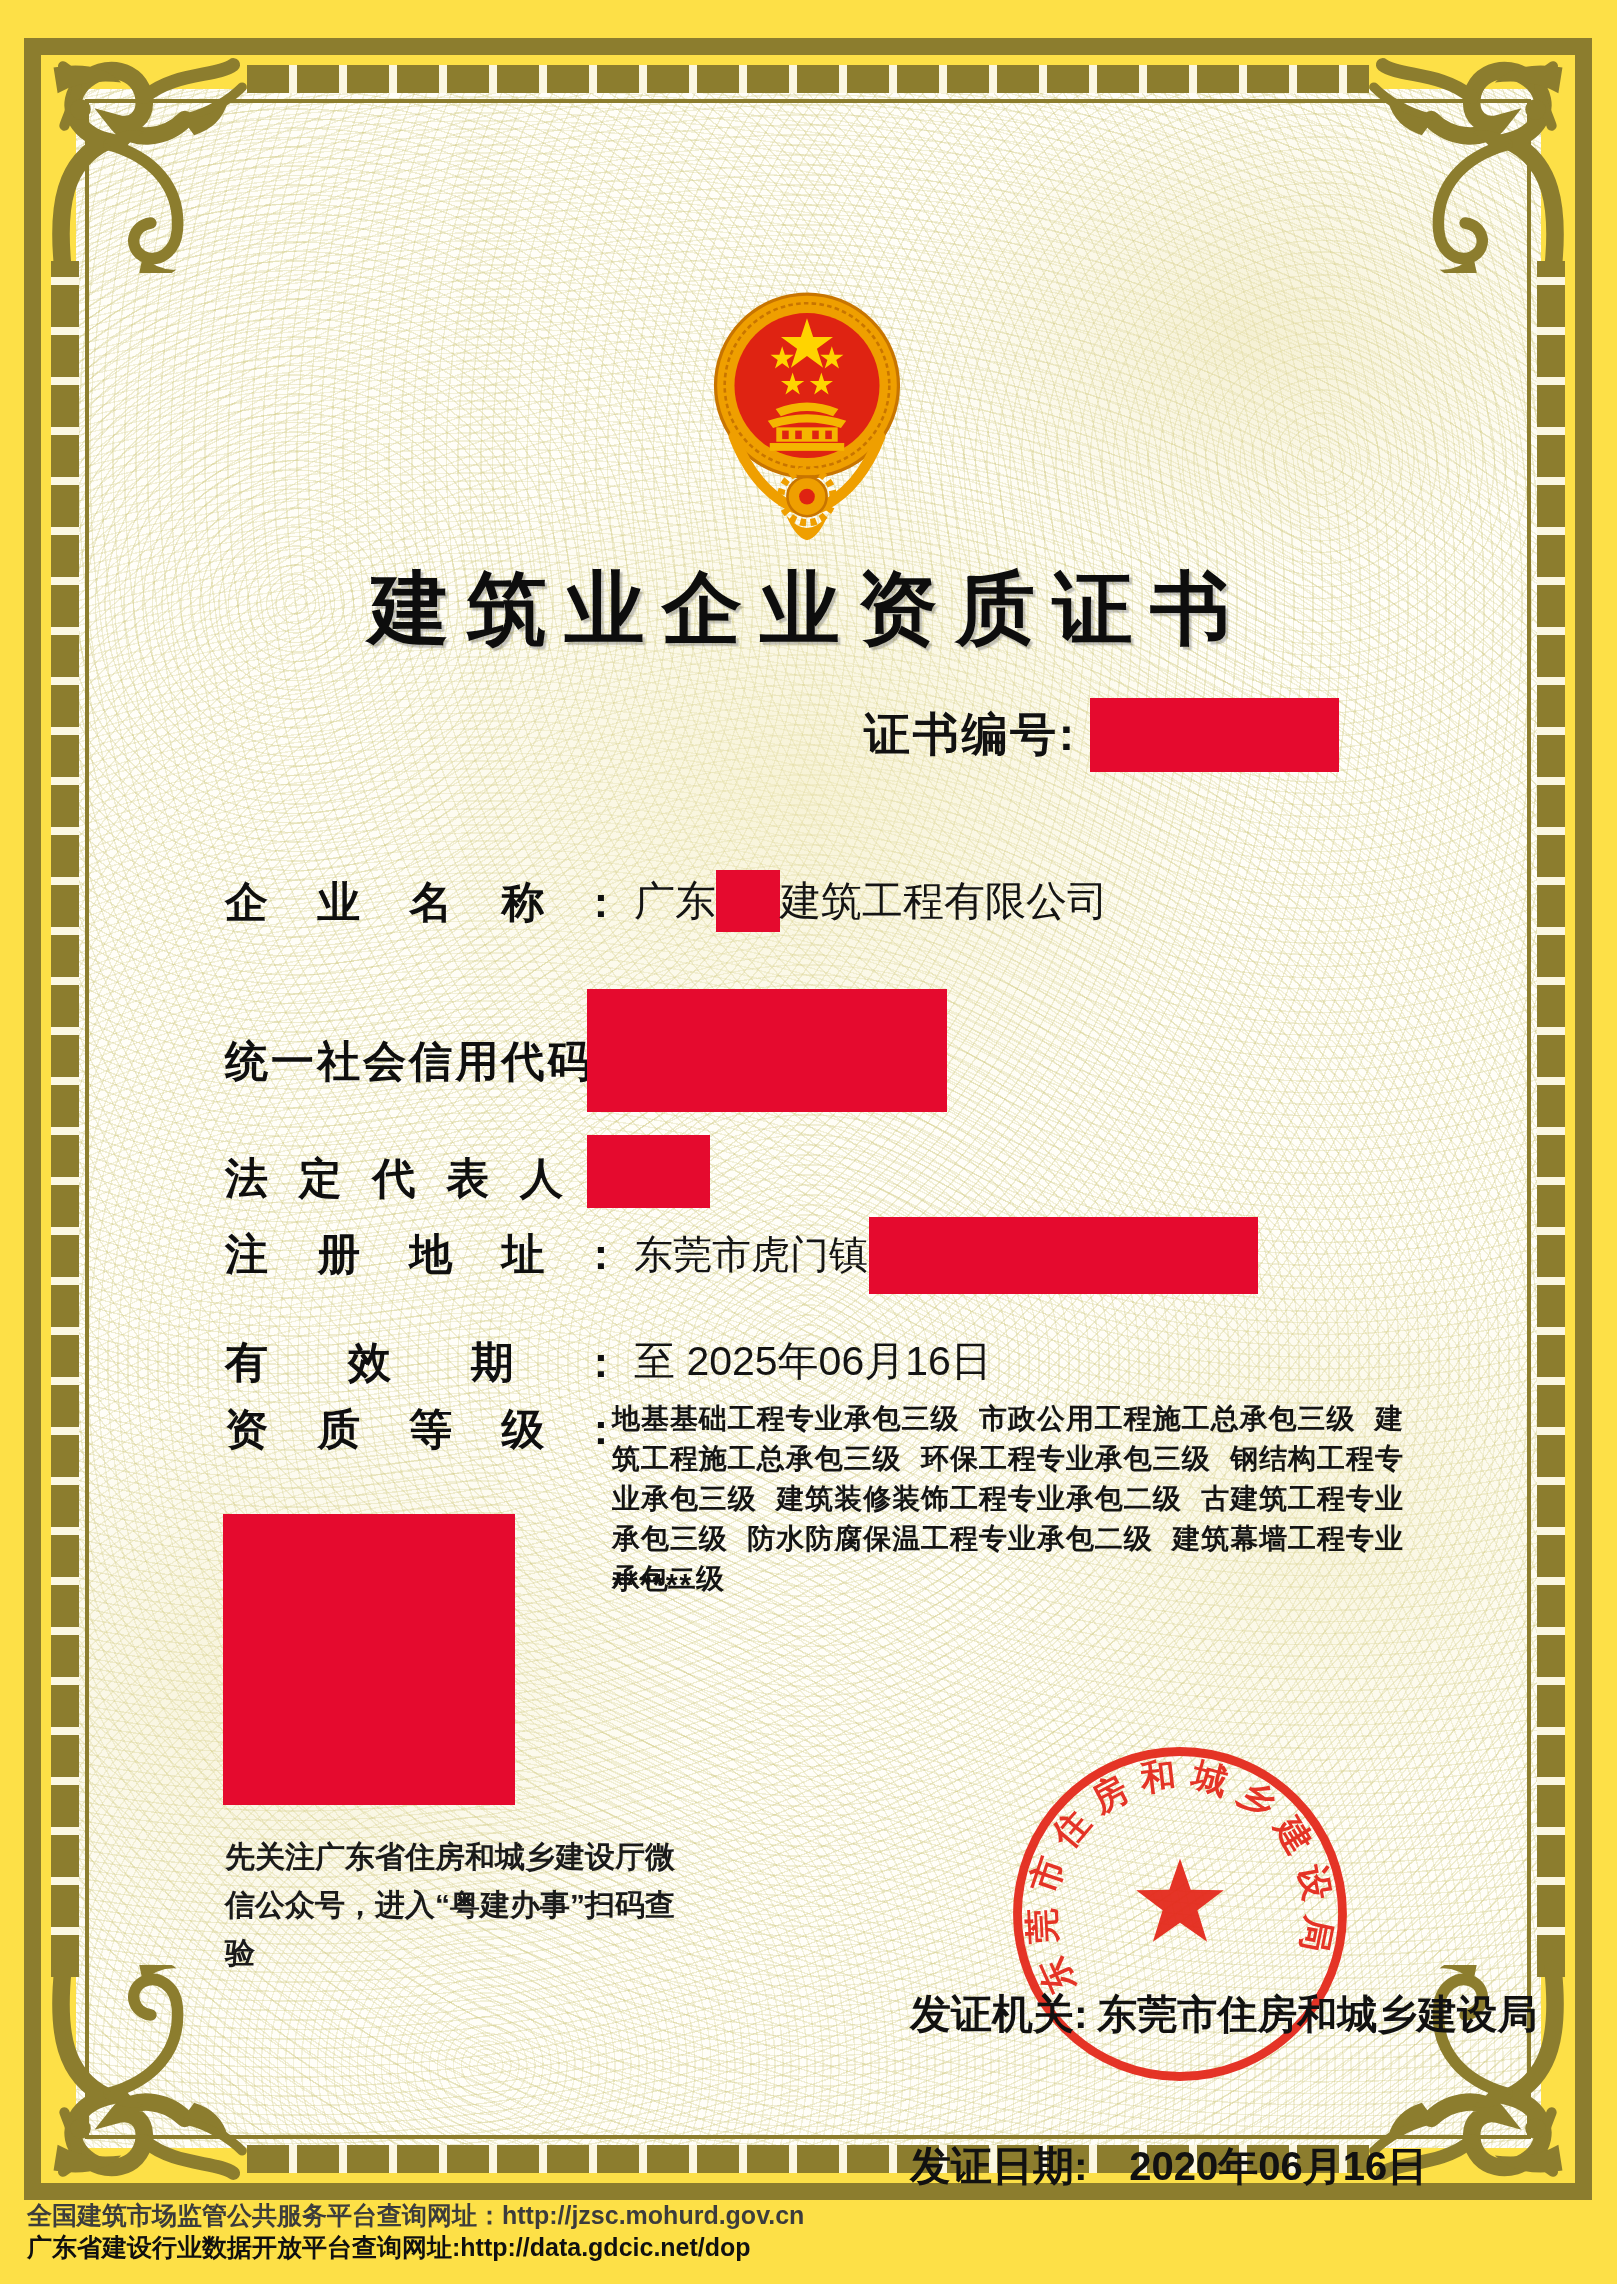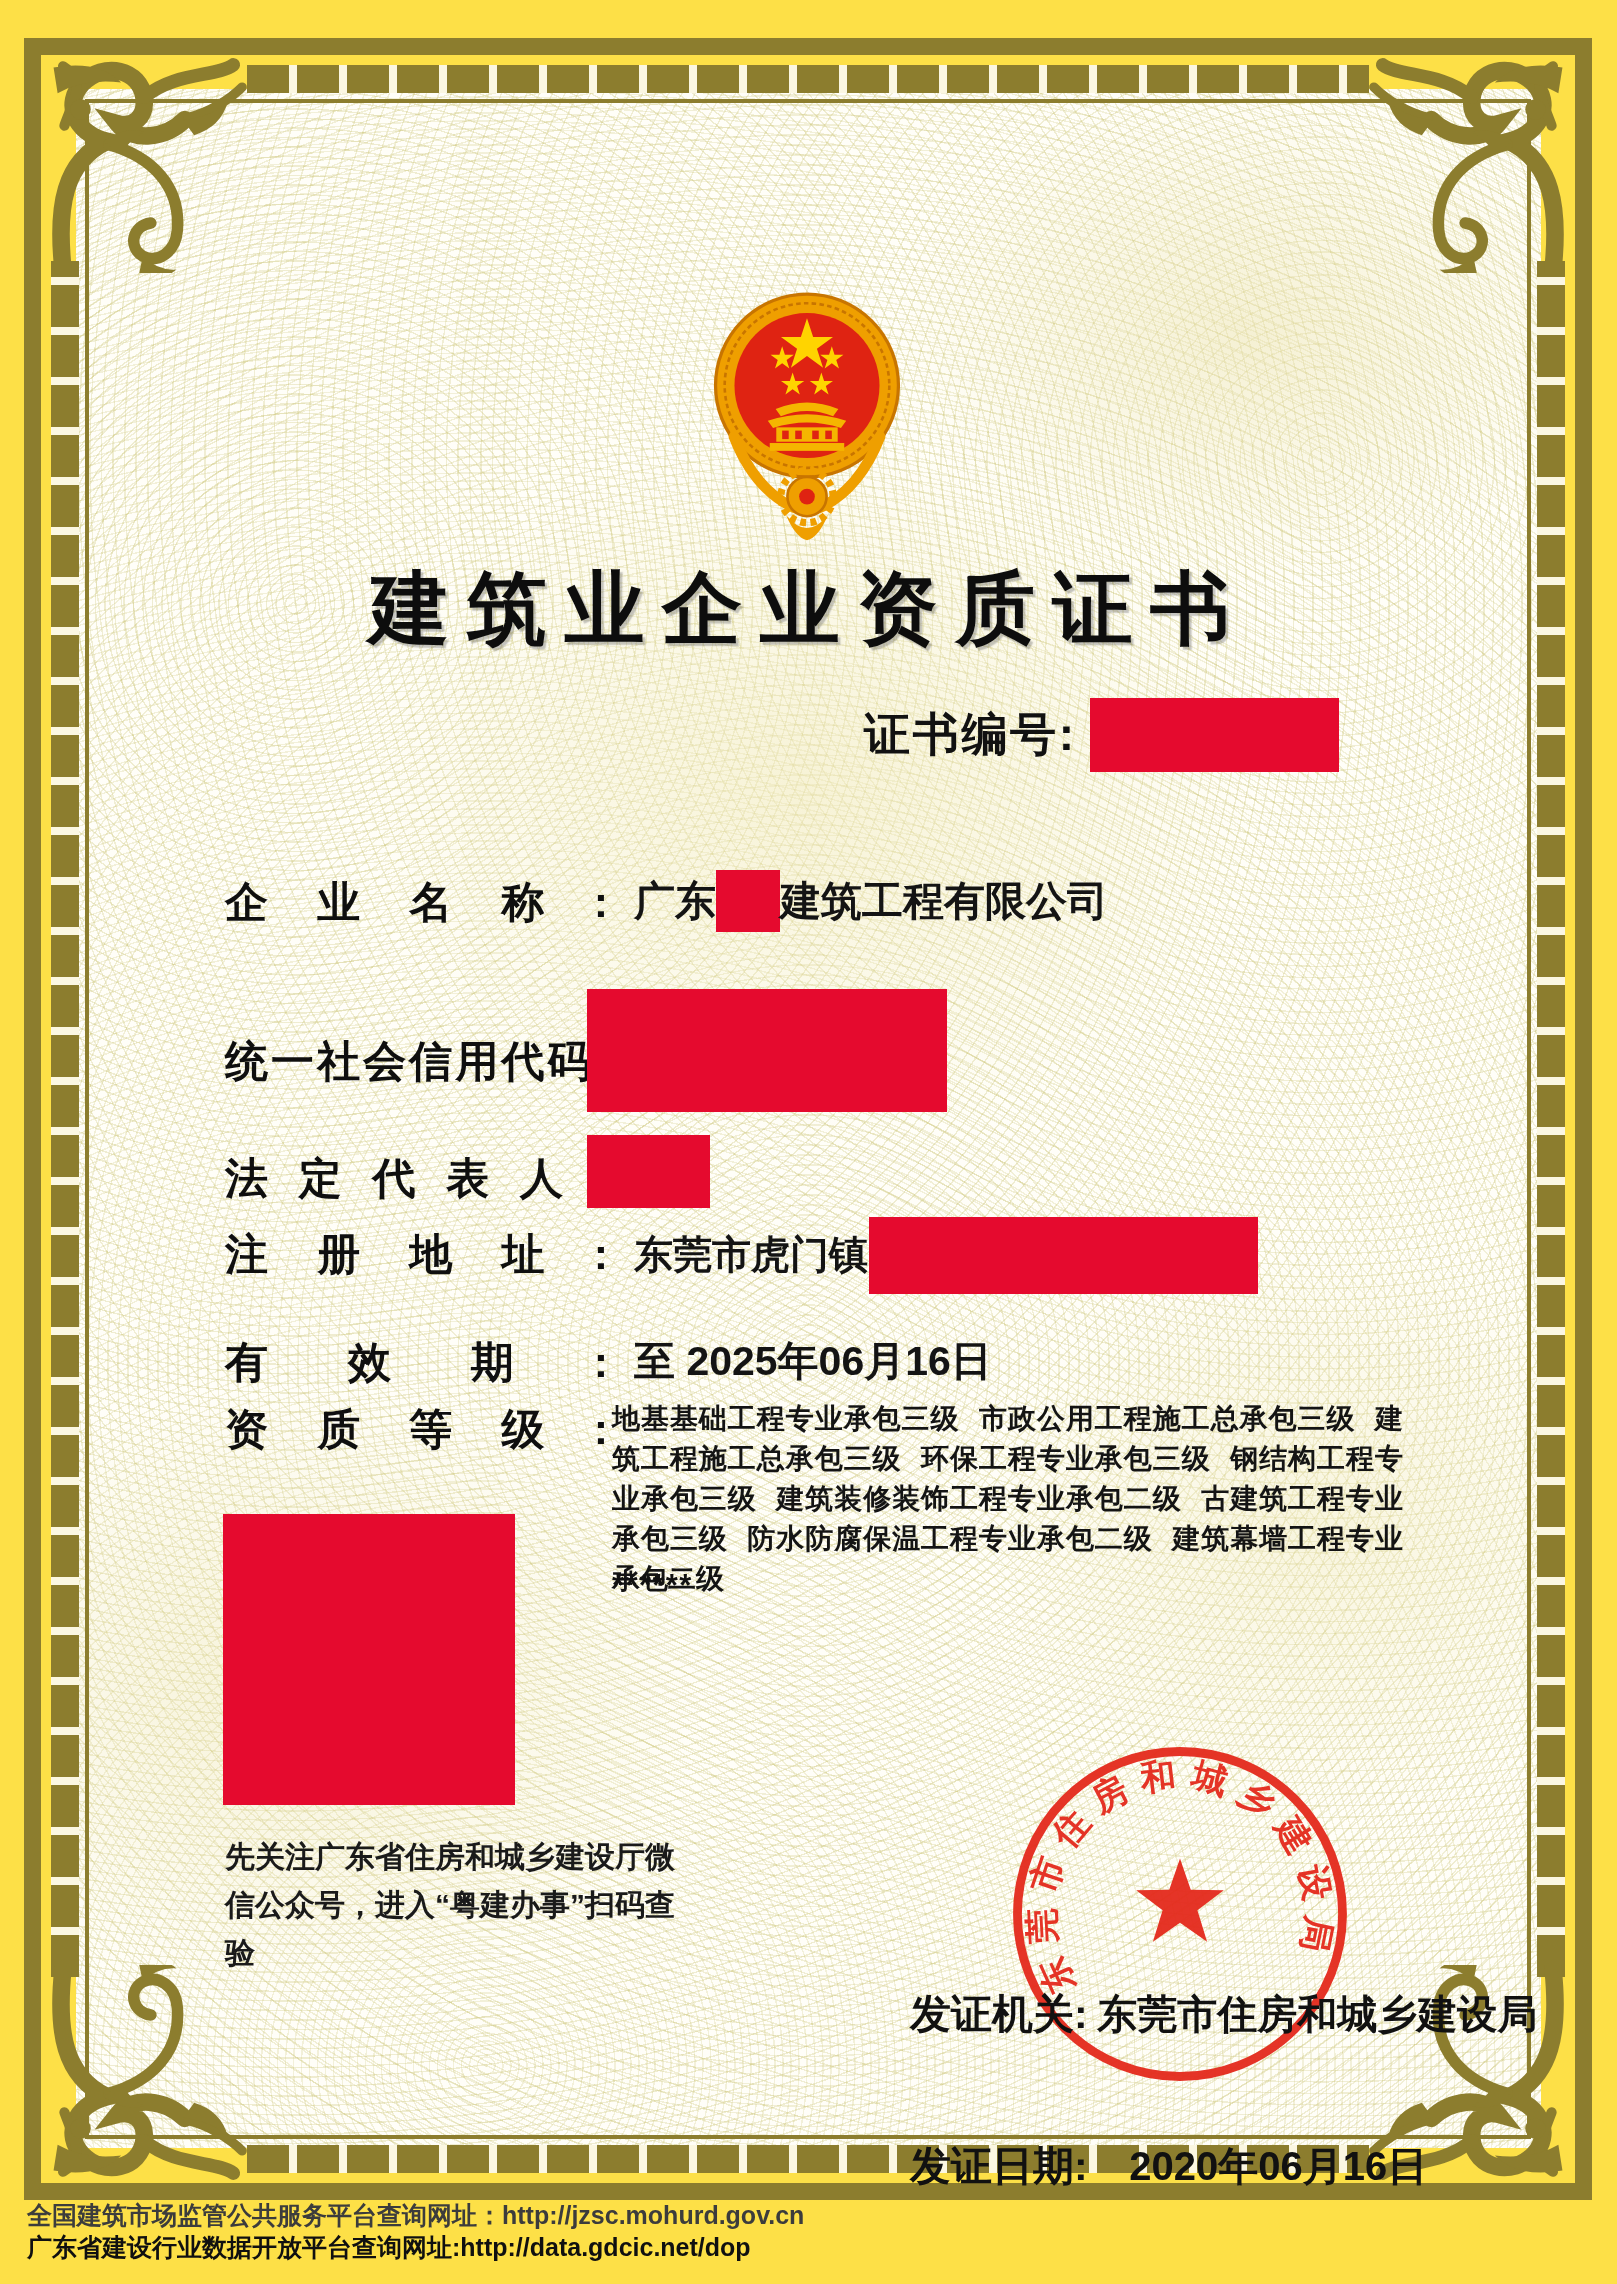--- a/index.html
+++ b/index.html
@@ -48,21 +48,21 @@
   .certno{position:absolute;left:864px;top:697px;height:76px;display:flex;align-items:center;}
   .certno .lbl{font-size:46px;font-weight:bold;letter-spacing:2.7px;}
   .redact{background:#e50a2e;}
   .certno .redact{width:249px;height:74px;margin-left:13.5px;}
   
   .row{position:absolute;left:225px;display:flex;align-items:flex-start;}
   .flabel{
     width:383px;font-size:43px;font-weight:bold;letter-spacing:0;
     text-align:justify;text-align-last:justify;white-space:nowrap;flex:none;color:#0f0f0f;
   }
-  .fvalue{margin-left:26px;font-size:41px;font-weight:bold;color:#141414;}
+  .fvalue{margin-left:26px;font-size:41px;font-weight:normal;color:#141414;}
   .inline-line{display:flex;align-items:center;}
   .sq-redact{width:64px;height:62px;flex:none;}
   .row.company{top:874px;}
   .row.company .inline-line{margin-top:-4px;}
   .row.credit{top:1033px;}
   .credit-block{position:absolute;left:587px;top:989px;width:360px;height:123px;}
   .row.legal{top:1150px;}
   .legal-block{position:absolute;left:587px;top:1135px;width:123px;height:73px;}
   .row.address{top:1226px;}
   .addr-line{display:flex;align-items:center;margin-top:-9.5px;}

